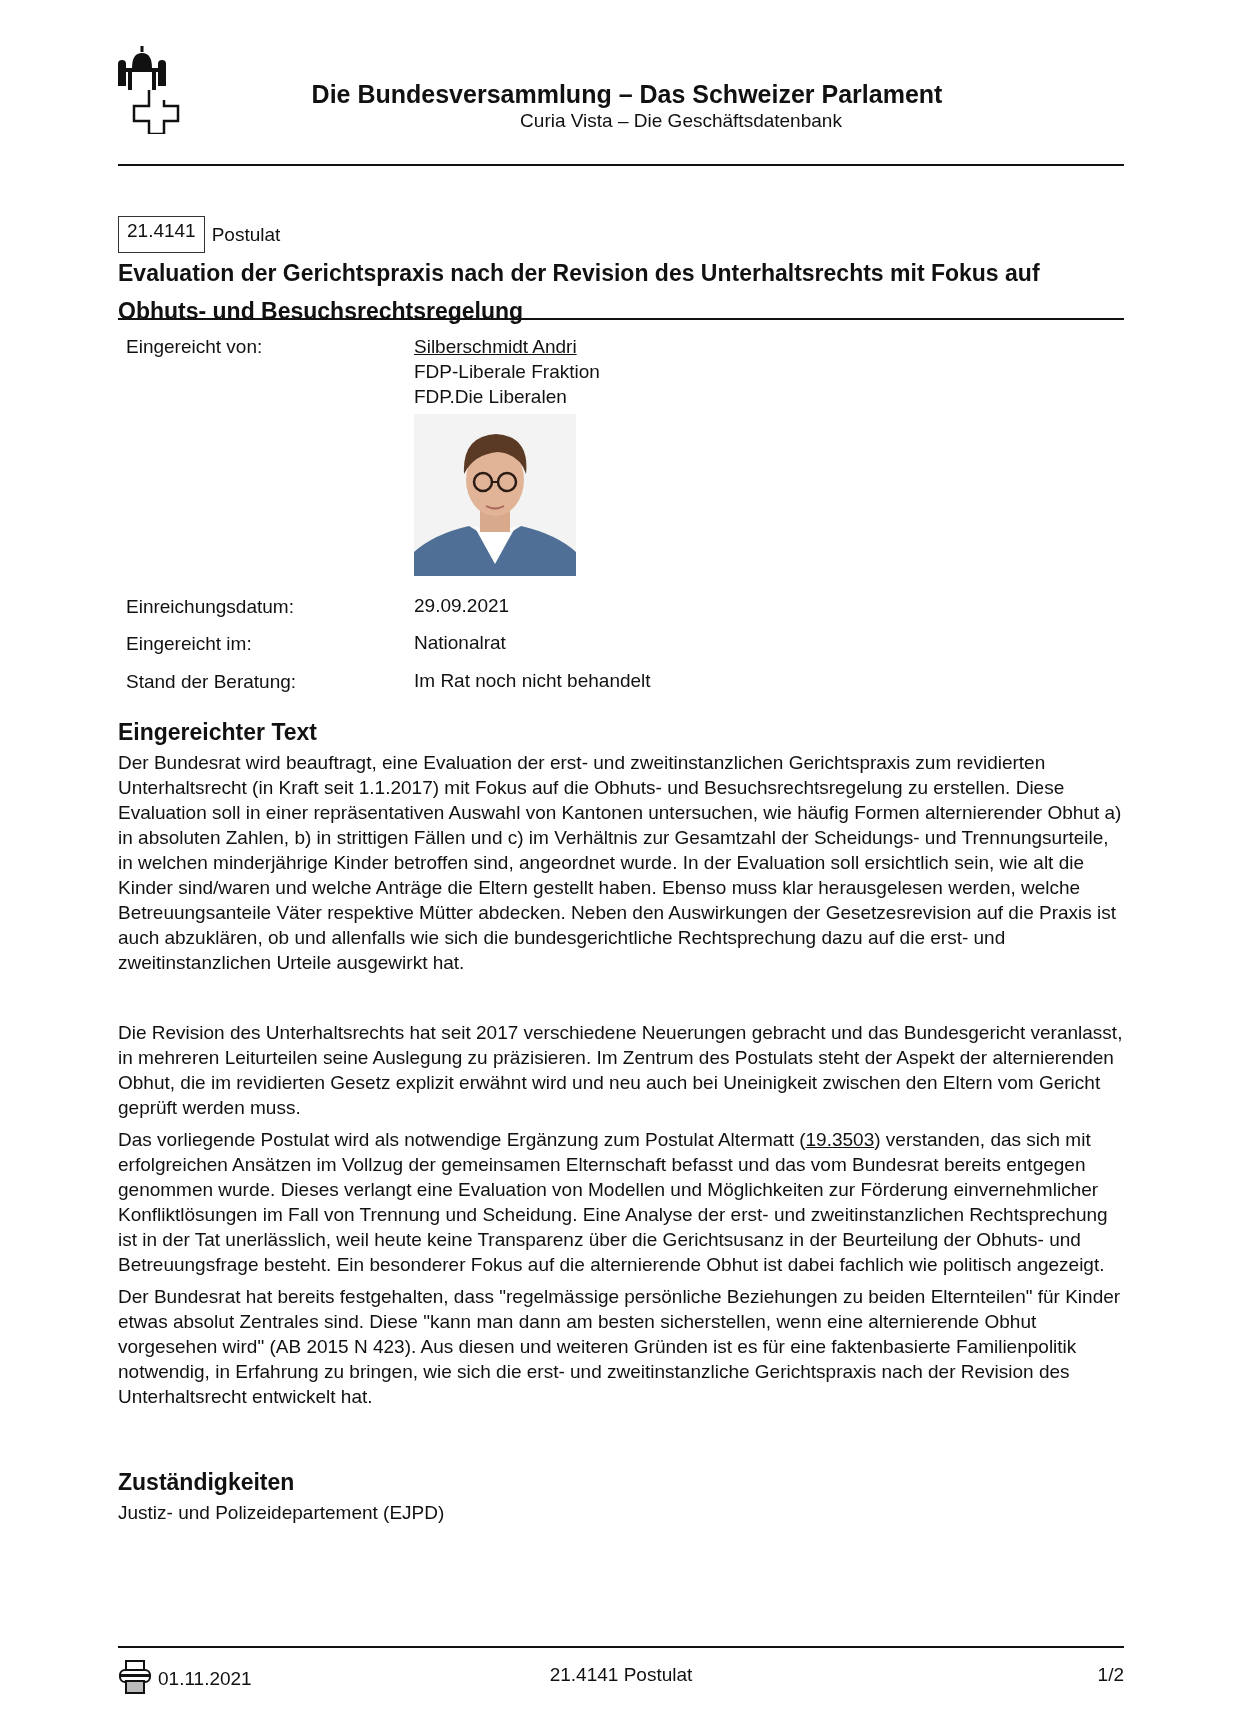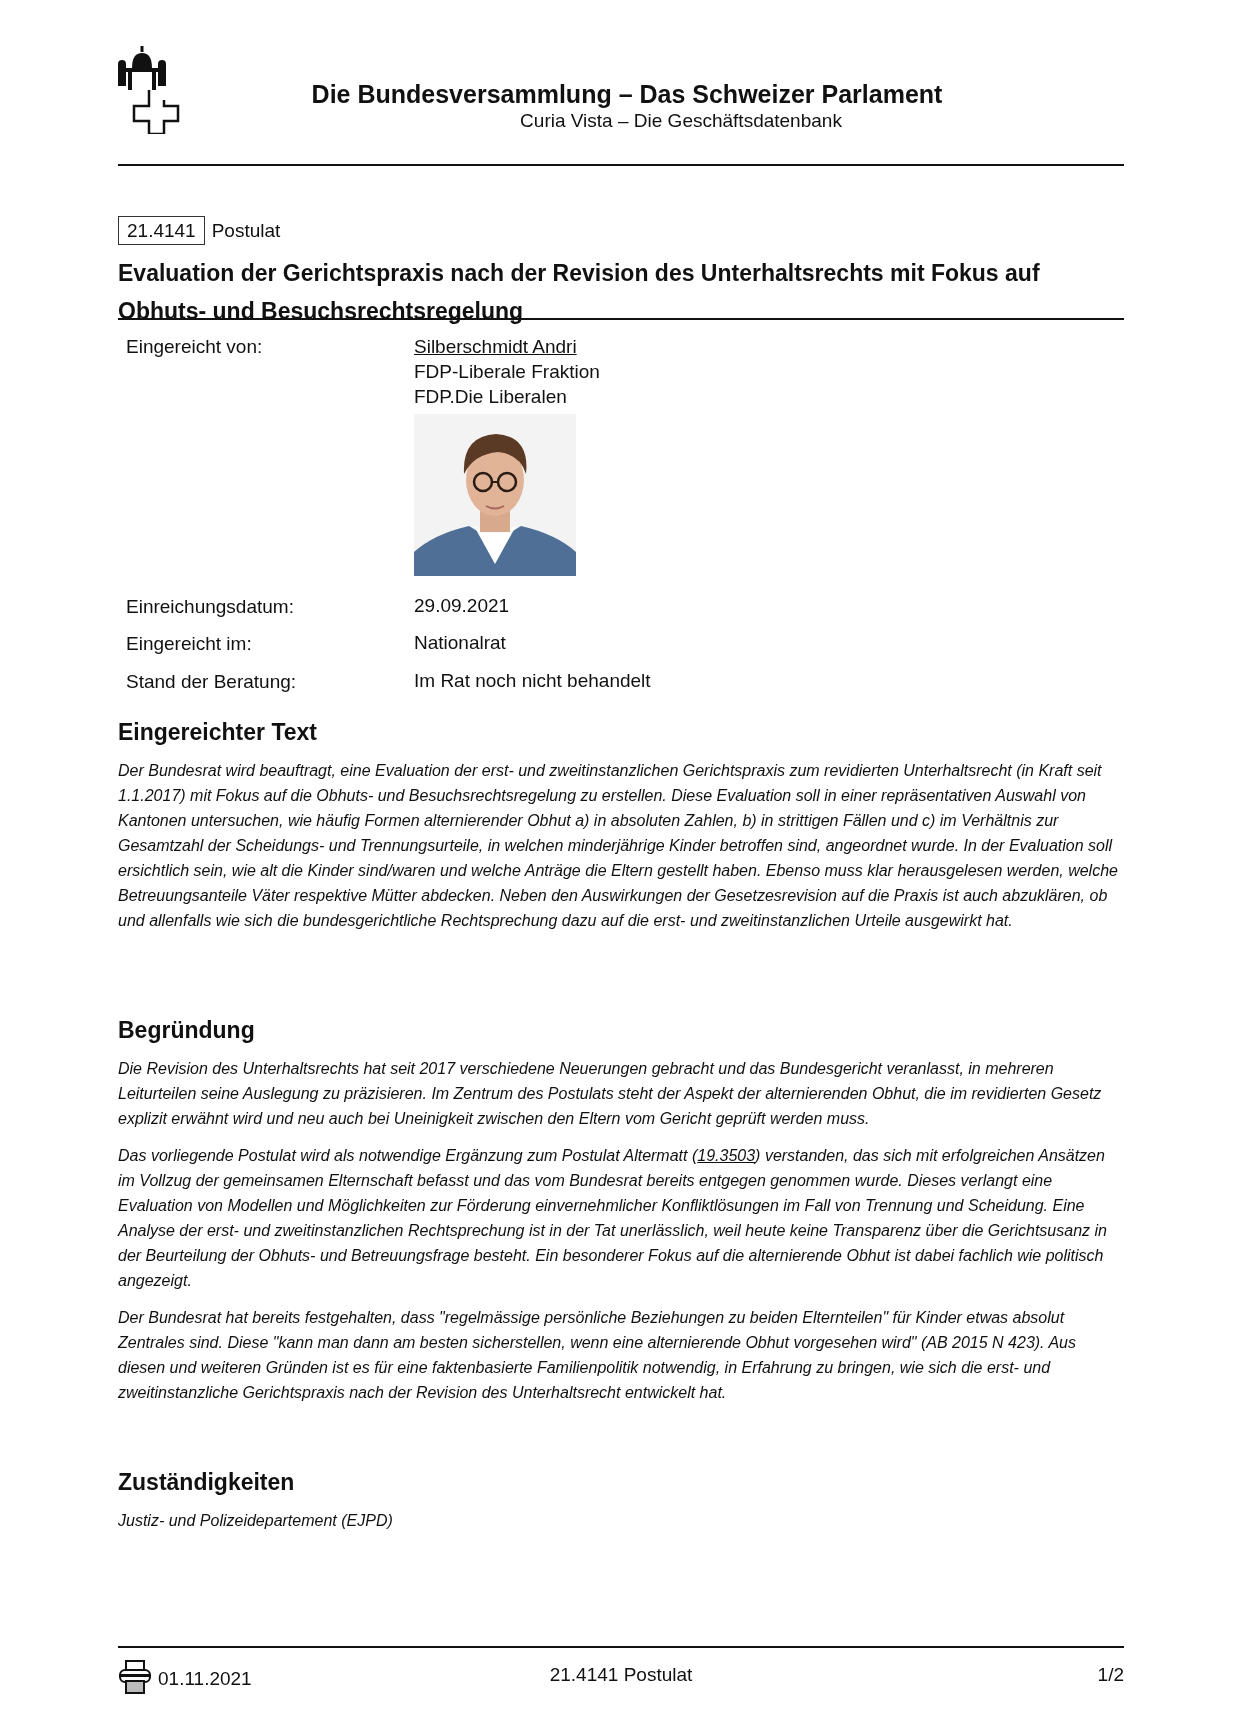--- a/index.html
+++ b/index.html
@@ -4,30 +4,30 @@
 <style>
   html, body { margin:0; padding:0; background:#ffffff; }
   body { width:1240px; height:1710px; position:relative; font-family:"Liberation Sans", sans-serif; color:#111; overflow:hidden; }
   .page { position:absolute; left:118px; top:0; width:1006px; }
   .logo { position:absolute; left:0; top:46px; width:66px; height:88px; }
   .hdr-title { position:absolute; left:0; width:1006px; text-align:center; top:80px; font-weight:bold; font-size:25px; }
   .hdr-sub { position:absolute; left:0; width:1006px; text-align:center; top:110px; font-size:19px; padding-left:120px; box-sizing:border-box; }
   .hdr-title { padding-left:12px; box-sizing:border-box; }
   .rule { position:absolute; left:0; width:1006px; height:2px; background:#111; }
   .idrow { position:absolute; top:216px; left:0; font-size:19px; display:flex; align-items:center; }
-  .idbox { border:1px solid #333; padding:3px 8px 2px 8px; margin-right:7px; }
+  .idbox { border:1px solid #333; padding:3px 8px 10px 8px; margin-right:7px; }
   .title { position:absolute; top:254px; left:0; width:1006px; font-weight:bold; font-size:23px; line-height:38px; }
   .meta { position:absolute; left:0; font-size:19px; }
   .meta .lbl { position:absolute; left:0; white-space:nowrap;margin-left:8px; }
   .meta .val { position:absolute; left:296px; white-space:nowrap; line-height:25px; }
   .link { text-decoration:underline; }
   .photo { position:absolute; left:296px; top:414px; width:162px; height:162px; background:#f2f2f2; overflow:hidden; }
   .section { position:absolute; left:0; width:1006px; }
   .section h2 { margin:0; font-size:23px; font-weight:bold; line-height:28px; }
-  .section p { margin:12px 0 7px 0; font-size:16px; line-height:25px;font-style:italic; }
+  .section p { margin:4px 0 7px 0; font-size:19px; line-height:25px; }
   .section h3 { margin:0; font-size:19px; font-weight:bold; line-height:25px; }
   .footer { position:absolute; top:1664px; left:0; width:1006px; font-size:19px; }
   .footer .left { position:absolute; left:0; top:0; display:flex; align-items:center; }
   .footer .center { position:absolute; left:0; width:1006px; text-align:center; top:0; }
   .footer .right { position:absolute; right:0; top:0; }
 </style>
 </head>
 <body>
 
 <div class="page">
@@ -99,21 +99,20 @@
     <span class="lbl">Stand der Beratung:</span>
     <span class="val" style="top:-3px;">Im Rat noch nicht behandelt</span>
   </div>
 
   <div class="section" style="top:718px;">
     <h2>Eingereichter Text</h2>
     <p>Der Bundesrat wird beauftragt, eine Evaluation der erst- und zweitinstanzlichen Gerichtspraxis zum revidierten Unterhaltsrecht (in Kraft seit 1.1.2017) mit Fokus auf die Obhuts- und Besuchsrechtsregelung zu erstellen. Diese Evaluation soll in einer repräsentativen Auswahl von Kantonen untersuchen, wie häufig Formen alternierender Obhut a) in absoluten Zahlen, b) in strittigen Fällen und c) im Verhältnis zur Gesamtzahl der Scheidungs- und Trennungsurteile, in welchen minderjährige Kinder betroffen sind, angeordnet wurde. In der Evaluation soll ersichtlich sein, wie alt die Kinder sind/waren und welche Anträge die Eltern gestellt haben. Ebenso muss klar herausgelesen werden, welche Betreuungsanteile Väter respektive Mütter abdecken. Neben den Auswirkungen der Gesetzesrevision auf die Praxis ist auch abzuklären, ob und allenfalls wie sich die bundesgerichtliche Rechtsprechung dazu auf die erst- und zweitinstanzlichen Urteile ausgewirkt hat.</p>
   </div>
 
   <div class="section" style="top:1016px;">
-    <h2>Begründung</h2>
     <p>Die Revision des Unterhaltsrechts hat seit 2017 verschiedene Neuerungen gebracht und das Bundesgericht veranlasst, in mehreren Leiturteilen seine Auslegung zu präzisieren. Im Zentrum des Postulats steht der Aspekt der alternierenden Obhut, die im revidierten Gesetz explizit erwähnt wird und neu auch bei Uneinigkeit zwischen den Eltern vom Gericht geprüft werden muss.</p>
     <p><span>Das vorliegende Postulat wird als notwendige Ergänzung zum Postulat Altermatt (</span><span class="link">19.3503</span><span>) verstanden, das sich mit erfolgreichen Ansätzen im Vollzug der gemeinsamen Elternschaft befasst und das vom Bundesrat bereits entgegen genommen wurde. Dieses verlangt eine Evaluation von Modellen und Möglichkeiten zur Förderung einvernehmlicher Konfliktlösungen im Fall von Trennung und Scheidung. Eine Analyse der erst- und zweitinstanzlichen Rechtsprechung ist in der Tat unerlässlich, weil heute keine Transparenz über die Gerichtsusanz in der Beurteilung der Obhuts- und Betreuungsfrage besteht. Ein besonderer Fokus auf die alternierende Obhut ist dabei fachlich wie politisch angezeigt.</span></p>
     <p>Der Bundesrat hat bereits festgehalten, dass "regelmässige persönliche Beziehungen zu beiden Elternteilen" für Kinder etwas absolut Zentrales sind. Diese "kann man dann am besten sicherstellen, wenn eine alternierende Obhut vorgesehen wird" (AB 2015 N 423). Aus diesen und weiteren Gründen ist es für eine faktenbasierte Familienpolitik notwendig, in Erfahrung zu bringen, wie sich die erst- und zweitinstanzliche Gerichtspraxis nach der Revision des Unterhaltsrecht entwickelt hat.</p>
   </div>
 
   <div class="section" style="top:1468px;">
     <h2>Zuständigkeiten</h2>
     <p>Justiz- und Polizeidepartement (EJPD)</p>
   </div>
 

